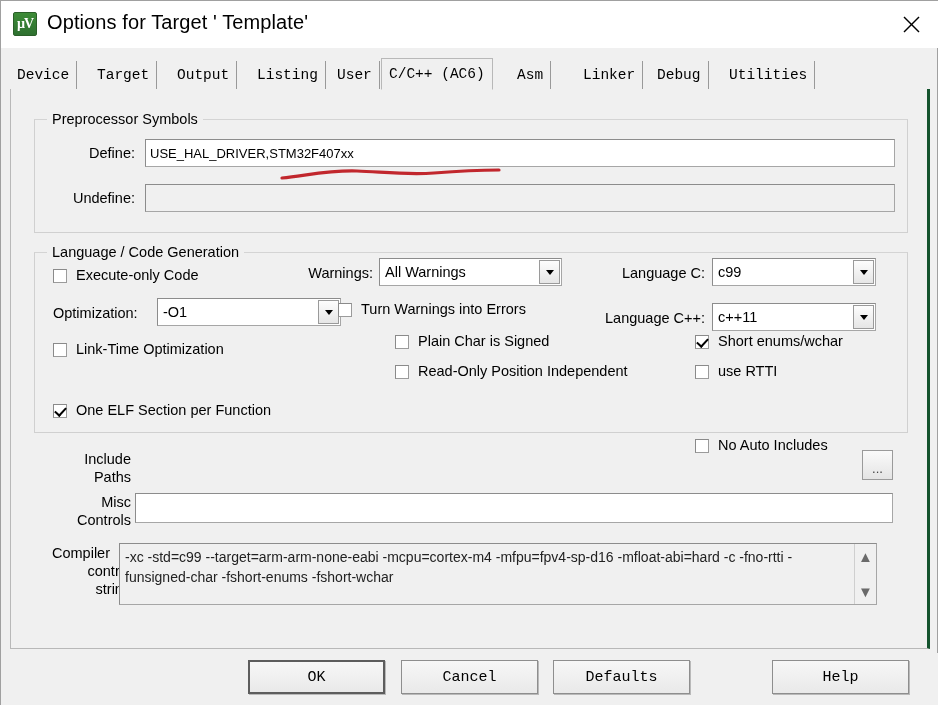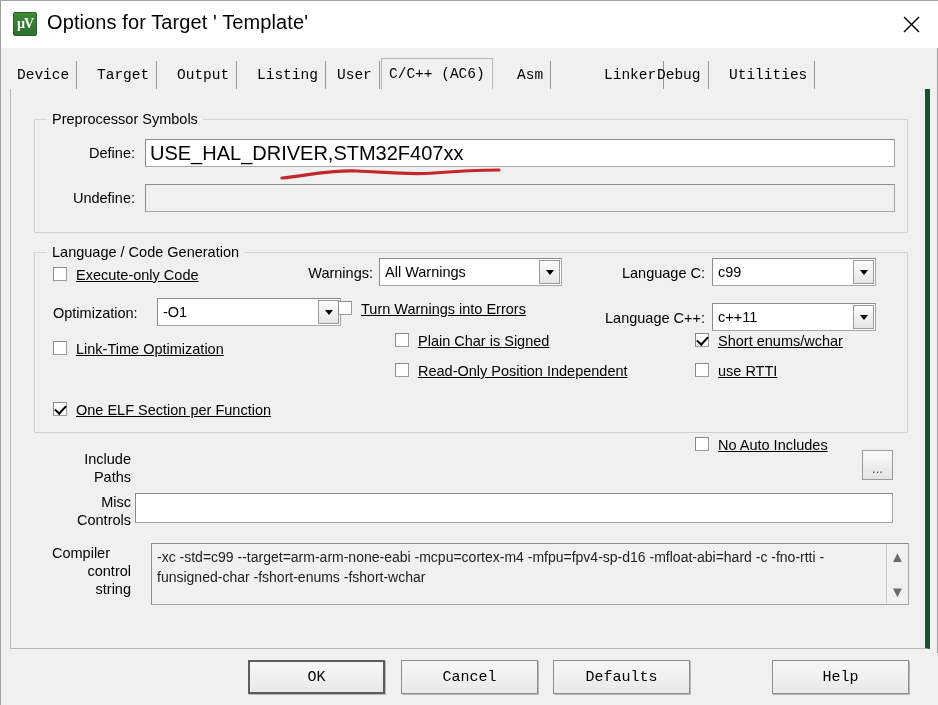--- a/index.html
+++ b/index.html
@@ -82,21 +82,21 @@
     border-right: 1px solid #b8b8b8;
     z-index: 5;
   }
 
   
   #panel {
     position: absolute; left: 9px; top: 88px;
     width: 920px; height: 560px;
     background: #f0f0f0;
     border-left: 1px solid #b8b8b8;
-    border-right: 5px solid #14532d;
+    border-right: 3px solid #14532d;
     border-bottom: 1px solid #b8b8b8;
   }
 
   
   .group {
     position: absolute;
     border: 1px solid #d0d0d0;
     border-top-color: #d4d4d4;
   }
   .group > .legend {
@@ -117,21 +117,21 @@
     line-height: 1.15;
   }
   .lbl.right { text-align: right; }
 
   .textbox {
     position: absolute;
     background: #ffffff;
     border: 1px solid #a6a6a6;
     border-top: 1px solid #8c8c8c;
     border-left: 1px solid #8c8c8c;
-    font-size: 20px;
+    font-size: 13px;
     color: #000000;
     padding: 0 4px;
     display: flex; align-items: center;
     white-space: nowrap;
     overflow: hidden;
     cursor: text;
   }
   .textbox.readonlybg { background: #f0f0f0; }
 
   .combo {
@@ -161,24 +161,23 @@
   }
   .combo .arrowbtn .tri {
     width: 0; height: 0;
     border-left: 4.5px solid transparent;
     border-right: 4.5px solid transparent;
     border-top: 5px solid #000000;
   }
 
   .cbrow {
     position: absolute;
-    display: flex; align-items: flex-start;
-    cursor: default;
-    white-space: nowrap;
-    text-decoration: underline;
+    display: flex; align-items: flex-end;
+    cursor: default;
+    white-space: nowrap;
   }
   .cb {
     width: 14px; height: 14px;
     background: #ffffff;
     border: 1px solid #9b9b9b;
     border-top-color: #8a8a8a;
     border-left-color: #8a8a8a;
     margin-right: 9px;
     flex: none;
     position: relative;
@@ -285,21 +284,21 @@
   </div>
 
   <div id="tabstrip">
     <div class="tab" style="left:0px;">Device</div>
     <div class="tab" style="left:80px;">Target</div>
     <div class="tab" style="left:160px;">Output</div>
     <div class="tab" style="left:240px;">Listing</div>
     <div class="tab" style="left:320px;">User</div>
     <div class="tab active" style="left:371px;">C/C++ (AC6)</div>
     <div class="tab" style="left:500px;">Asm</div>
-    <div class="tab" style="left:587px;text-align:center;">Linker</div>
+    <div class="tab" style="left:566px;text-align:center;">Linker</div>
     <div class="tab" style="left:640px;">Debug</div>
     <div class="tab" style="left:712px;">Utilities</div>
   </div>
 
   <div id="panel">
 
     <div class="group" style="left:23px; top:30px; width:874px; height:114px;">
       <div class="legend">Preprocessor Symbols</div>
 
       <div class="lbl right" style="left:10px; top:25px; width:90px;">Define:</div>
@@ -397,21 +396,21 @@
     <div class="browsebtn" style="left:851px; top:361px; width:31px; height:30px;">...</div>
 
     <div class="lbl right" style="left:25px; top:405px; width:95px;">Misc</div>
     <div class="lbl right" style="left:25px; top:423px; width:95px;">Controls</div>
     <div class="textbox" style="left:124px; top:404px; width:758px; height:30px;"></div>
 
     <div class="lbl right" style="left:20px; top:456px; width:100px;text-align:center;">Compiler</div>
     <div class="lbl right" style="left:20px; top:474px; width:100px;">control</div>
     <div class="lbl right" style="left:20px; top:492px; width:100px;">string</div>
 
-    <div id="compiler-box" style="left:140px; top:454px; width:758px; height:62px;">
+    <div id="compiler-box" style="left:108px; top:454px; width:758px; height:62px;">
       <div id="compiler-text">-xc -std=c99 --target=arm-arm-none-eabi -mcpu=cortex-m4 -mfpu=fpv4-sp-d16 -mfloat-abi=hard -c -fno-rtti -funsigned-char -fshort-enums -fshort-wchar</div>
       <div id="compiler-scroll">
         <span class="chev">▲</span>
         <span class="chev">▼</span>
       </div>
     </div>
   </div>
 
   <svg id="annotation" viewBox="0 0 225 18" preserveAspectRatio="none">
     <path d="M3,12 C30,9 52,4 78,5 C104,6 128,9 155,7 C180,5 200,4 220,4" fill="none" stroke="#c1272d" stroke-width="3.2" stroke-linecap="round"></path>

